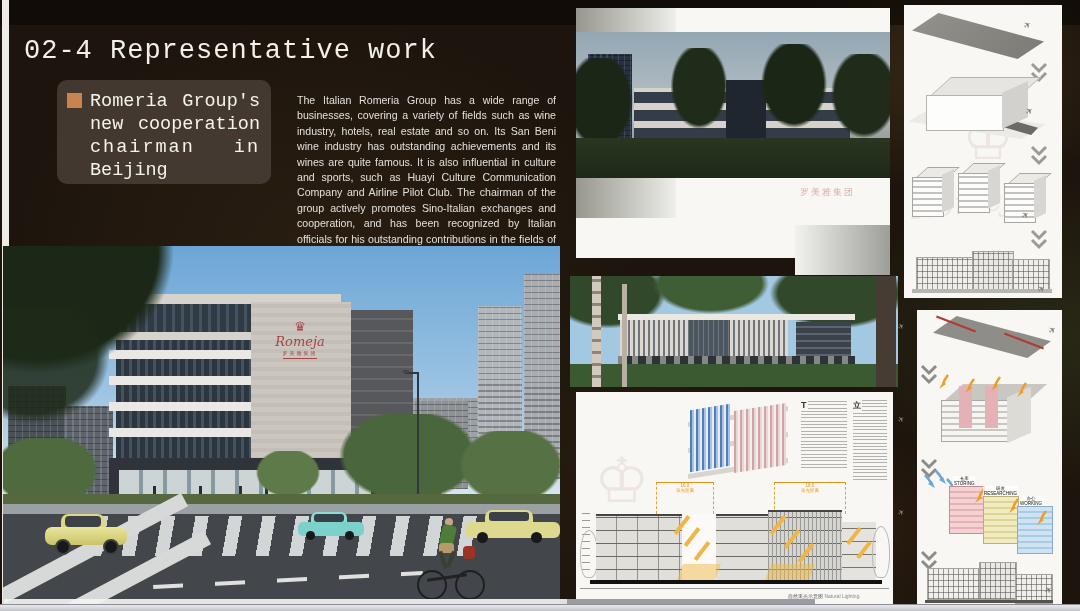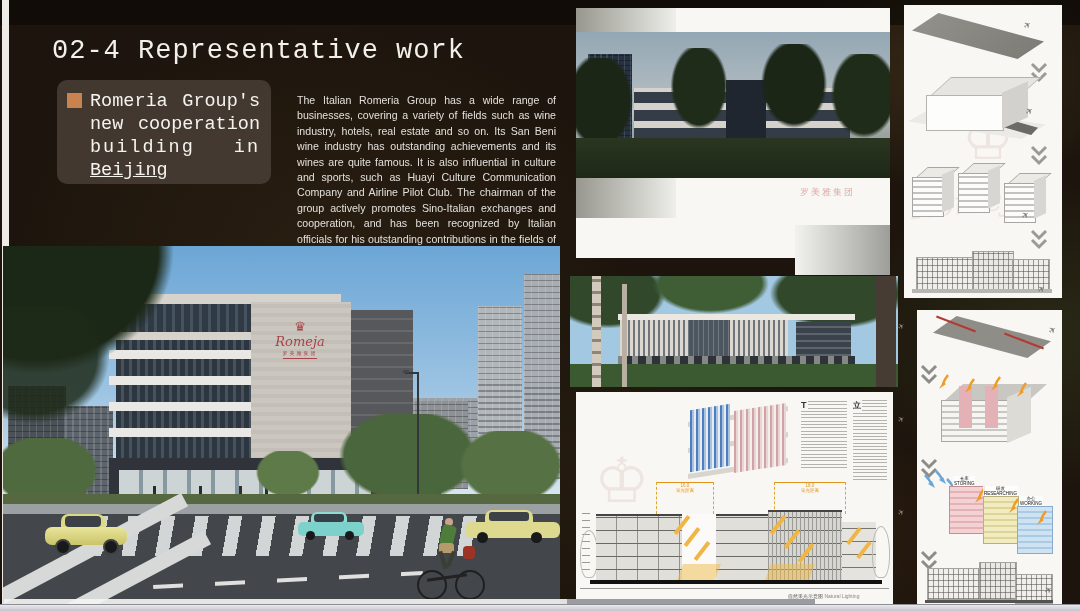--- a/index.html
+++ b/index.html
@@ -11,21 +11,21 @@
       radial-gradient(ellipse 260px 190px at 72% 88%, rgba(118,64,26,.30), transparent 70%),
       radial-gradient(ellipse 420px 300px at 30% 40%, rgba(56,40,22,.45), transparent 75%),
       radial-gradient(ellipse 320px 240px at 55% 75%, rgba(44,32,18,.5), transparent 75%),
       #1d150d;}
   .abs{position:absolute;}
   
   .slide-title{font-family:"Liberation Mono",monospace;font-size:27px;color:#f2f0ea;letter-spacing:1px;white-space:nowrap;}
   .topic-box{background:rgba(72,62,53,.88);border-radius:10px;}
   .topic-line{font-family:"Liberation Mono",monospace;font-size:18.5px;line-height:23px;color:#f5f3ee;
     text-align:justify;text-align-last:justify;}
-  .topic-line.last{text-align-last:left;text-decoration:underline;}
+  .topic-line.last{text-align-last:left;}
   .desc{font-size:10.6px;line-height:15.4px;color:#e2e0dc;text-align:justify;}
   
   .page{background:#f8f7f4;}
   .grad-block{background:linear-gradient(90deg,#97978f,#eeeeea);}
   .grad-block-r{background:linear-gradient(90deg,#f2f2ee,#9d9d99);}
   .black-bar{background:#0b0b0b;color:#fff;}
   .bar-label{font-size:10.5px;letter-spacing:1px;color:#f5f5f5;}
   .bar-sub{font-size:4px;color:#8f8f8b;letter-spacing:.5px;}
   
   .wm-crown{color:rgba(214,178,166,.26);font-family:"DejaVu Serif",serif;}
@@ -56,28 +56,28 @@
   .tick-col{background:repeating-linear-gradient(0deg,#9a9a96 0 1px,transparent 1px 7px);}
 </style>
 </head>
 <body>
 
 <div id="canvas">
 
   <div class="abs" style="left:0;top:0;width:1080px;height:25px;background:rgba(8,6,4,.55);"></div>
   <div class="abs" style="left:2px;top:0;width:7px;height:604px;background:#efece6;"></div>
 
-  <div class="abs slide-title" style="left:52px;top:36px;">02-4 Representative work</div>
+  <div class="abs slide-title" style="left:24px;top:36px;">02-4 Representative work</div>
 
   <div class="abs topic-box" style="left:57px;top:80px;width:214px;height:104px;">
     <div class="abs" style="left:10px;top:13px;width:15px;height:15px;background:#c9834f;"></div>
     <div class="abs" style="left:33px;top:10px;width:170px;">
       <div class="topic-line">Romeria Group's</div>
       <div class="topic-line">new cooperation</div>
-      <div class="topic-line" style="letter-spacing:2px;">building in</div>
+      <div class="topic-line" style="letter-spacing:2px;">chairman in</div>
       <div class="topic-line last">Beijing</div>
     </div>
   </div>
 
   <div class="abs desc" style="left:297px;top:93px;width:259px;">The Italian Romeria Group has a wide range of businesses, covering a variety of fields such as wine industry, hotels, real estate and so on. Its San Beni wine industry has outstanding achievements and its wines are quite famous. It is also influential in culture and sports, such as Huayi Culture Communication Company and Airline Pilot Club. The chairman of the group actively promotes Sino-Italian exchanges and cooperation, and has been recognized by Italian officials for his outstanding contributions in the fields of economy, trade and culture.</div>
 
   <div class="abs" style="left:3px;top:246px;width:557px;height:358px;overflow:hidden;background:linear-gradient(180deg,#6ca6d6 0%,#9cc3e2 40%,#c6dcec 62%,#dce8f0 72%);">
 
     <div class="abs wgrid" style="left:5px;top:140px;width:58px;height:130px;background-color:#4a5157;"></div>
     <div class="abs wgrid" style="left:62px;top:160px;width:48px;height:110px;background-color:#5d646b;"></div>

